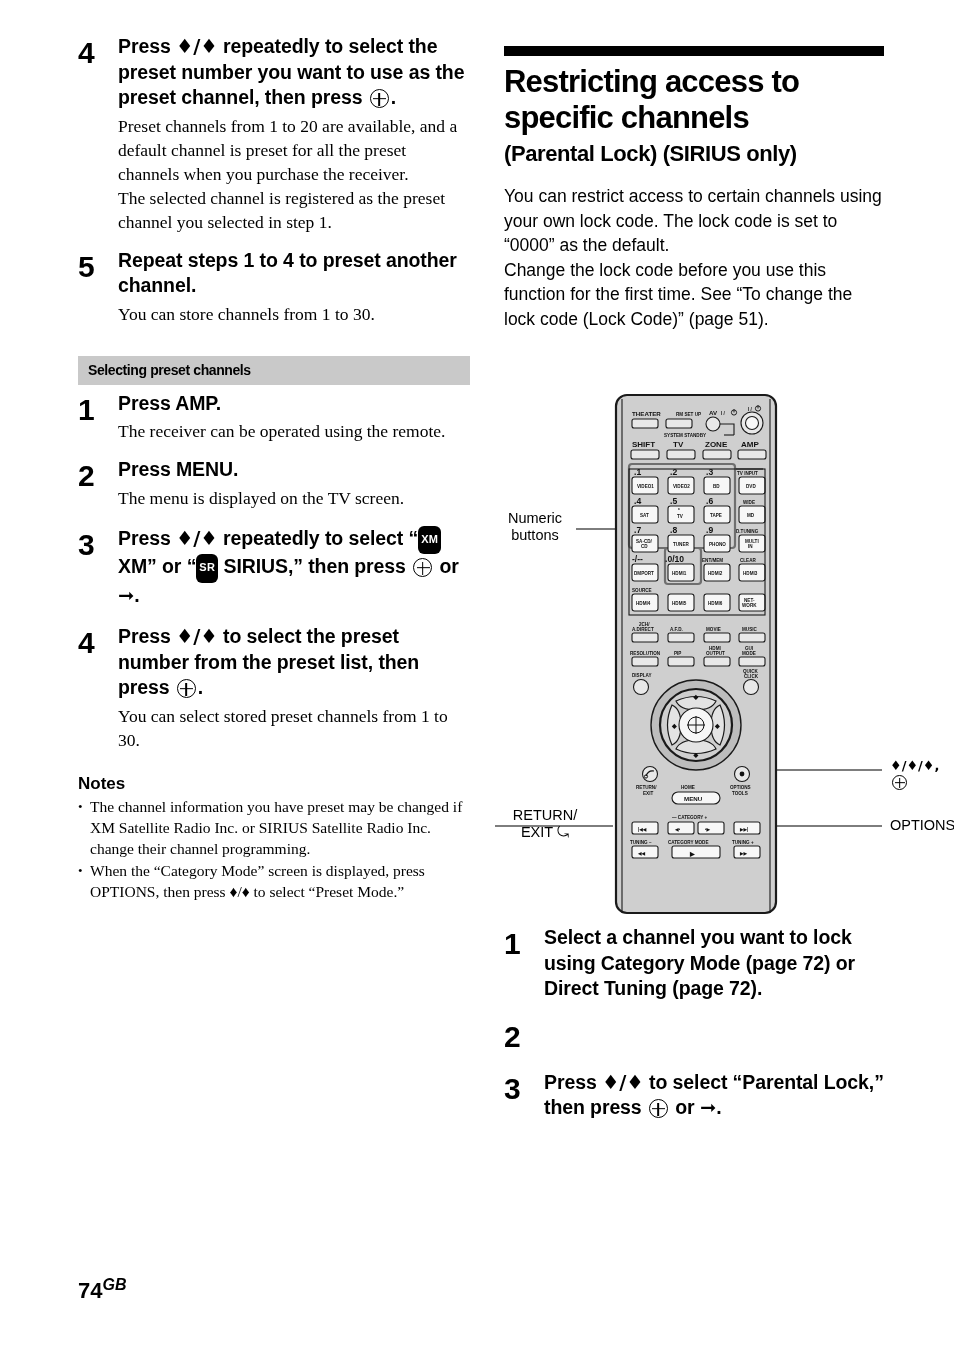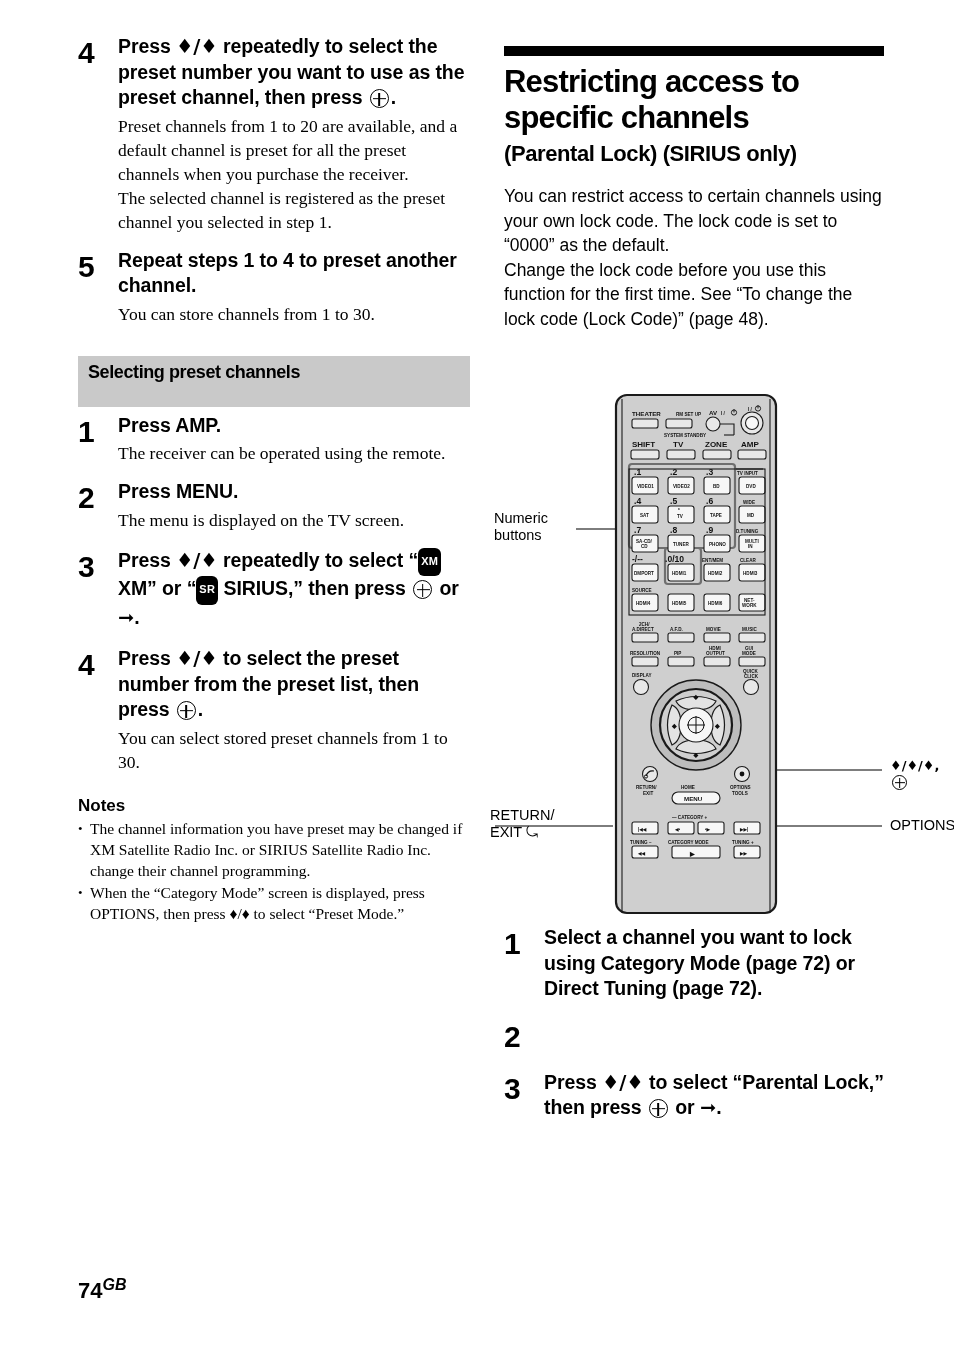--- a/index.html
+++ b/index.html
@@ -33,24 +33,24 @@
   }
   .step-desc {
     font-family:"Liberation Serif", serif;
     font-size:17.5px; line-height:24px; margin-top:3px;
   }
   .step-desc p { margin:0; }
 
   
   .section-band {
     background:#c9c9c9;
-    padding:6px 10px 24px 10px;
+    padding:6px 10px 7px 10px;
     font-family:"Liberation Sans", sans-serif;
     font-weight:bold;
-    font-size:18px;
+    font-size:14px;
     letter-spacing:-0.4px;
     margin:30px 0 6px 0;
   }
 
   
   .rule-bar { height:10px; background:#000; width:380px; margin-bottom:8px;}
   .chap-title {
     font-family:"Liberation Sans", sans-serif;
     font-weight:bold; font-size:31px; line-height:36px;
     letter-spacing:-0.8px;
@@ -108,21 +108,21 @@
 
   
   .figure { position:absolute; left:504px; top:385px; width:384px; height:540px; }
   .remote-svg { position:absolute; left:106px; top:0; }
   .callout {
     position:absolute;
     font-family:"Liberation Sans", sans-serif;
     font-size:14.5px; line-height:17px;
   }
   .callout.right-txt { text-align:left; }
-  .callout.left-txt  { text-align:left; }
+  .callout.left-txt  { text-align:center; }
   .lead { position:absolute; background:#7d7d7d; height:1.6px; }
 
   .arrow-glyph { font-family:"DejaVu Sans", sans-serif; font-weight:bold;}
 </style>
 </head>
 <body>
 
 <div class="page">
 
   <div class="col-left">
@@ -191,21 +191,21 @@
     <div class="note-item">The channel information you have preset may be changed if XM Satellite Radio Inc. or SIRIUS Satellite Radio Inc. change their channel programming.</div>
     <div class="note-item">When the “Category Mode” screen is displayed, press OPTIONS, then press ♦/♦ to select “Preset Mode.”</div>
   </div>
 
   <div class="col-right">
     <div class="rule-bar"></div>
     <div class="chap-title">Restricting access to specific channels</div>
     <div class="chap-sub">(Parental Lock) (SIRIUS only)</div>
     <div class="body-para">
       <p>You can restrict access to certain channels using your own lock code. The lock code is set to “0000” as the default.</p>
-      <p>Change the lock code before you use this function for the first time. See “To change the lock code (Lock Code)” (page 48).</p>
+      <p>Change the lock code before you use this function for the first time. See “To change the lock code (Lock Code)” (page 51).</p>
     </div>
   </div>
 
   <div class="figure">
 
     <div class="lead" style="left:72px; top:143px; width:46px;"></div>
     <div class="lead" style="left:-9px; top:440px; width:118px;"></div>
     <div class="lead" style="left:272px; top:384px; width:106px;"></div>
     <div class="lead" style="left:272px; top:440px; width:106px;"></div>
 

